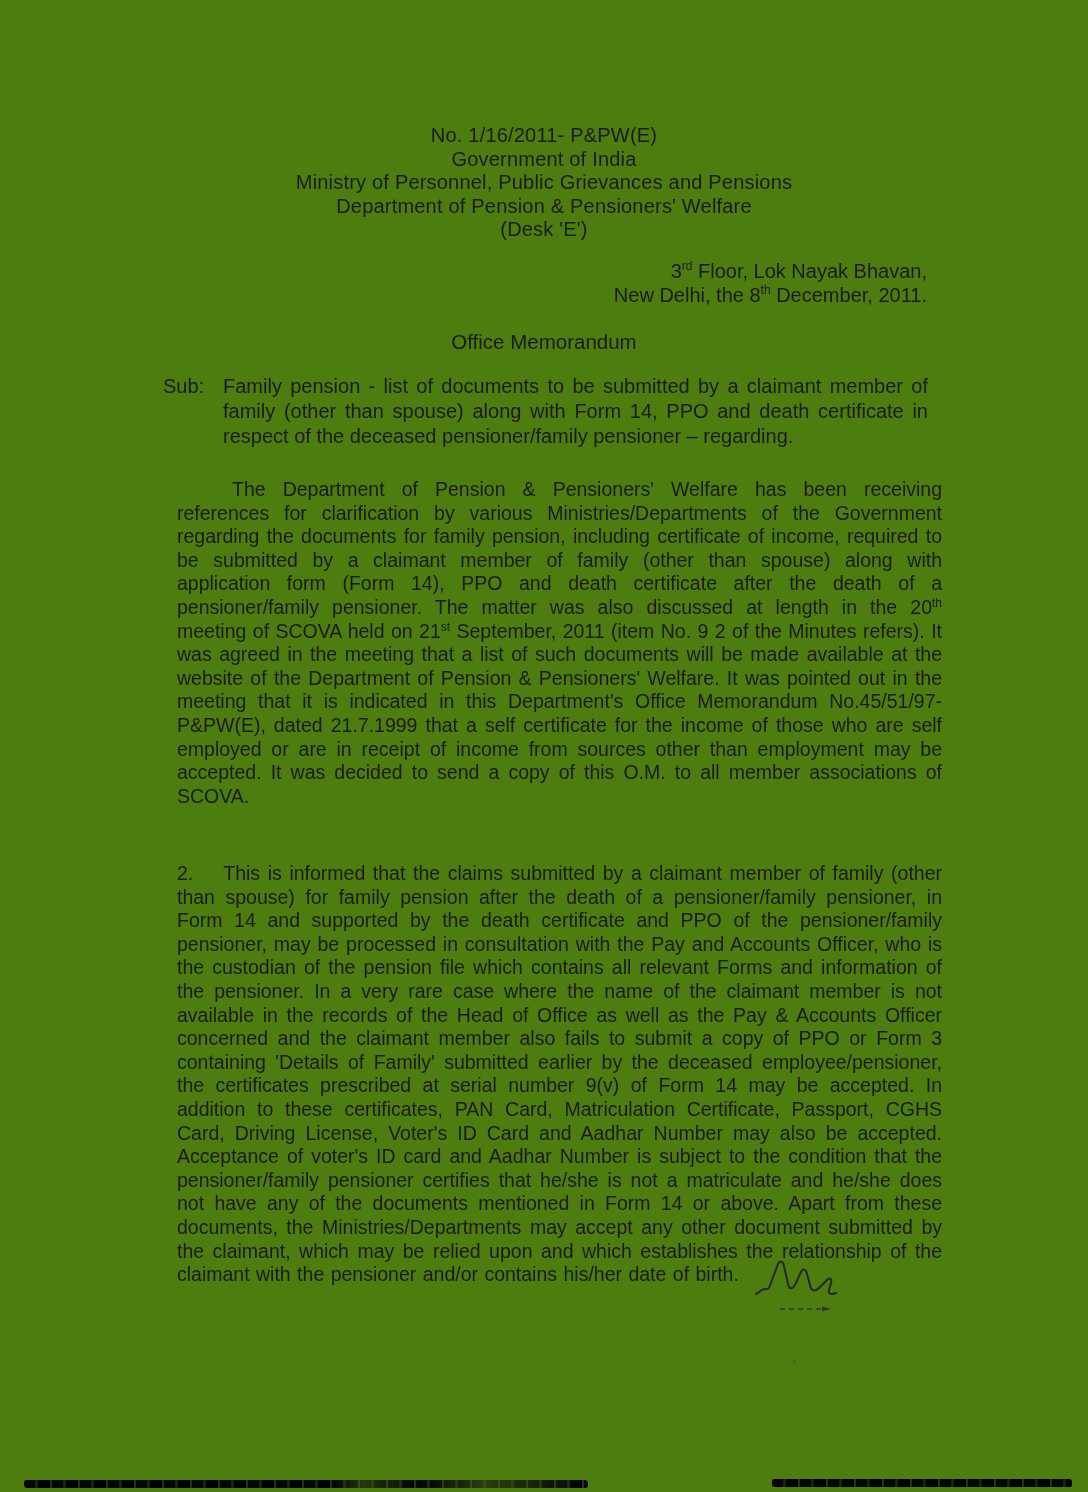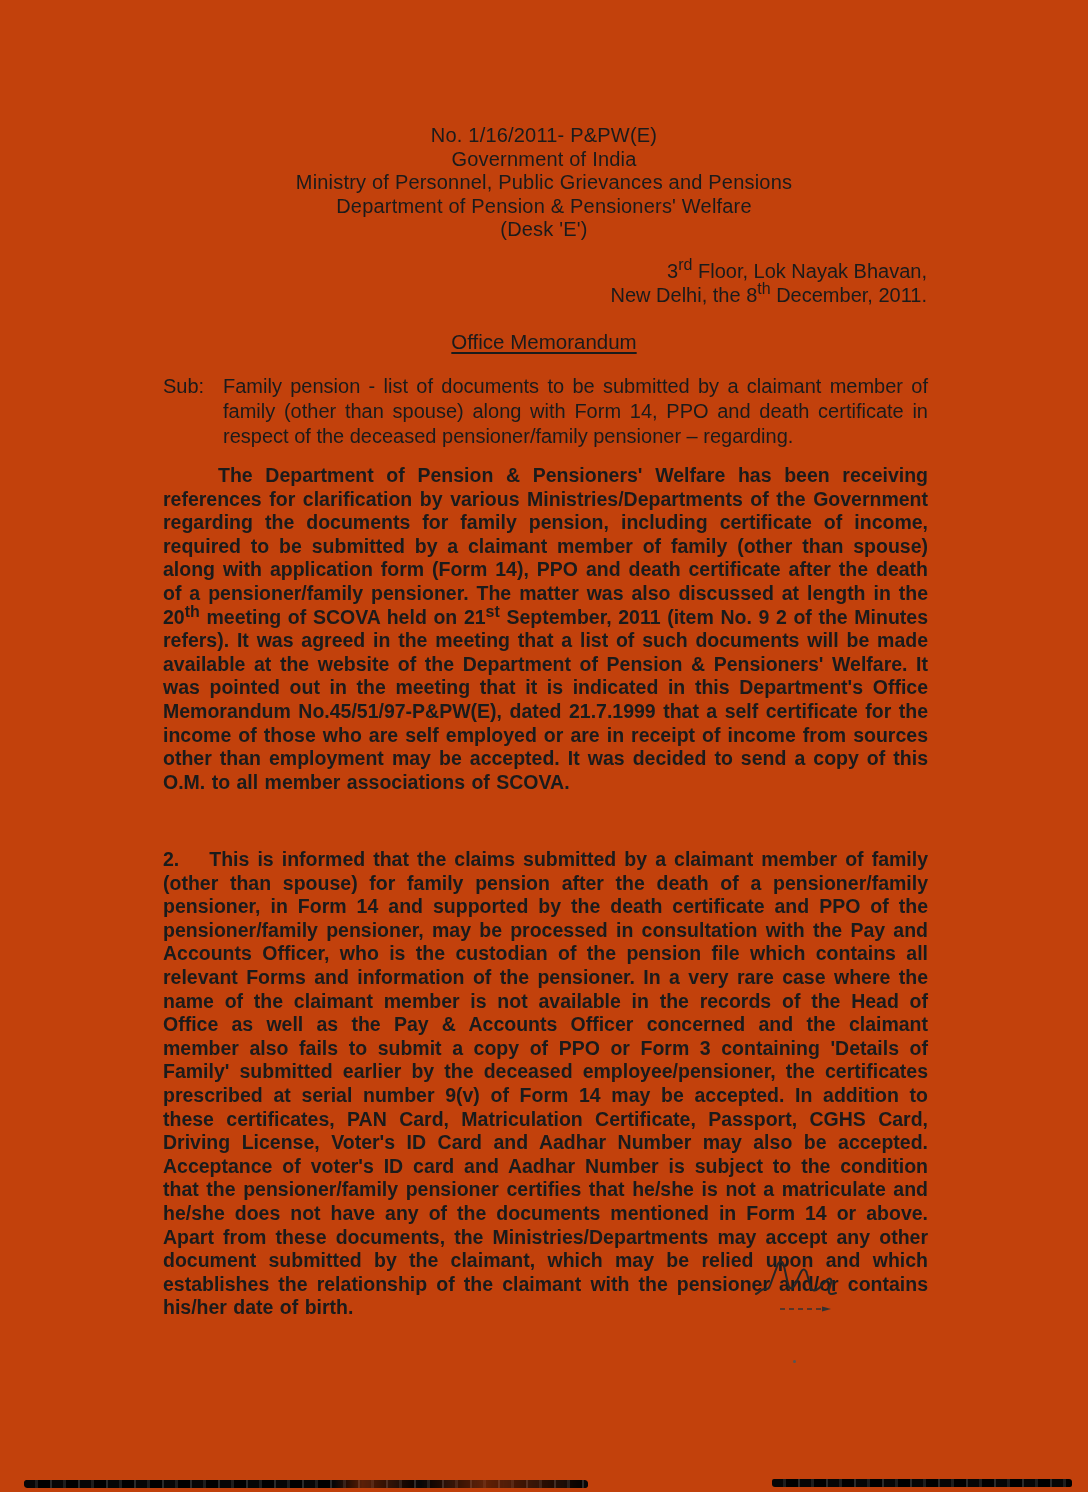--- a/index.html
+++ b/index.html
@@ -1,73 +1,71 @@
 <!DOCTYPE html>
 <html><head>
 <meta charset="utf-8">
 <style>
   html, body { margin: 0; padding: 0; background: #e8e8e8; }
   .page {
     position: relative;
     width: 1088px;
     height: 1492px;
     margin: 0 auto;
-    background: #c2410c;
+    background: #4d7c0f;
     font-family: "Liberation Sans", sans-serif;
     color: #1b1b1b;
     overflow: hidden;
   }
   .doc-header {
     position: absolute;
     top: 124px; left: 0; width: 100%;
     text-align: center;
     font-size: 20px;
     line-height: 23.5px;
     letter-spacing: 0.2px;
   }
   .dateline {
     position: absolute;
     top: 259px; right: 161px;
     text-align: right;
     font-size: 20px;
     line-height: 24px;
   }
   sup.ord {
-    font-size: 16px;
+    font-size: 12px;
     vertical-align: super;
     line-height: 0;
   }
   .doc-title {
     position: absolute;
     top: 330px; left: 0; width: 100%;
     text-align: center;
     font-size: 20.5px;
   }
   .doc-title .title-text {
-    text-decoration: underline;
     text-underline-offset: 3px;
   }
   .subject {
     position: absolute;
     top: 374px; left: 163px; width: 765px;
     display: flex;
     font-size: 20px;
     line-height: 25px;
   }
   .subject .sub-label { flex: 0 0 60px; }
   .subject .sub-text { flex: 1 1 auto; text-align: justify; }
   .para {
     position: absolute;
     left: 163px; width: 765px;
-    margin: 0;
+    margin: 14px;
     text-align: justify;
     font-size: 19.5px;
     line-height: 23.6px;
     word-spacing: 1px;
-    font-weight: bold;
   }
   .para1 { top: 464px; text-indent: 55px; }
   .para2 { top: 848px; }
   .tab-gap { display: inline-block; width: 30px; }
   .signature-block {
     position: absolute;
     top: 1252px; left: 752px;
     width: 120px; height: 70px;
   }
   .stray-dot {

